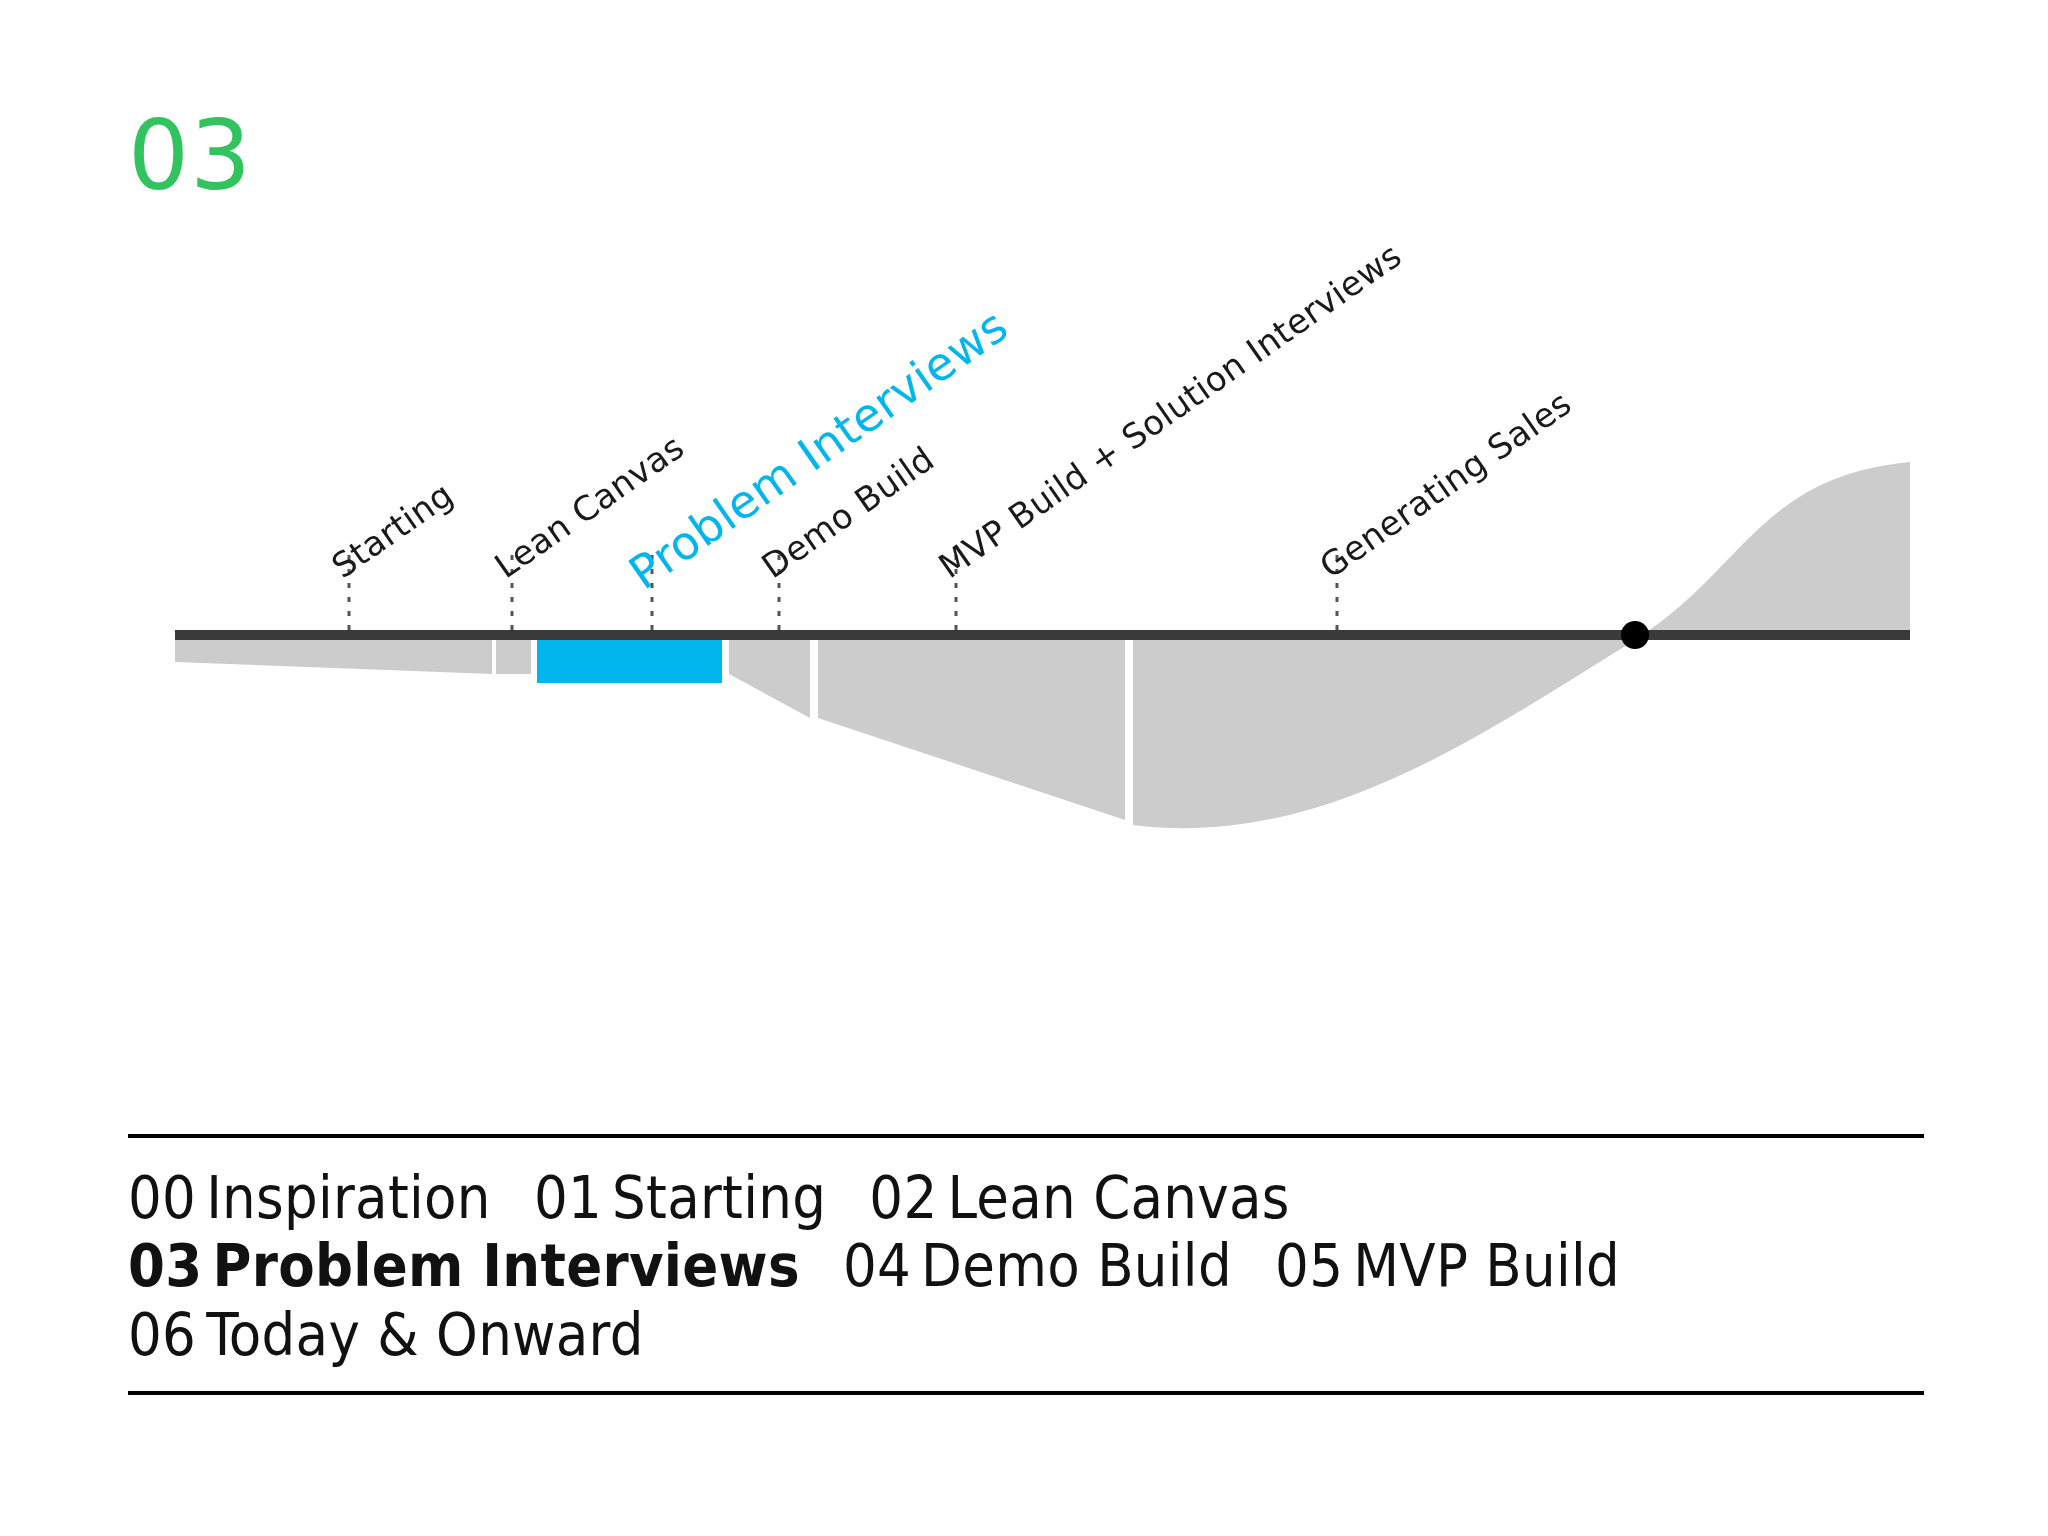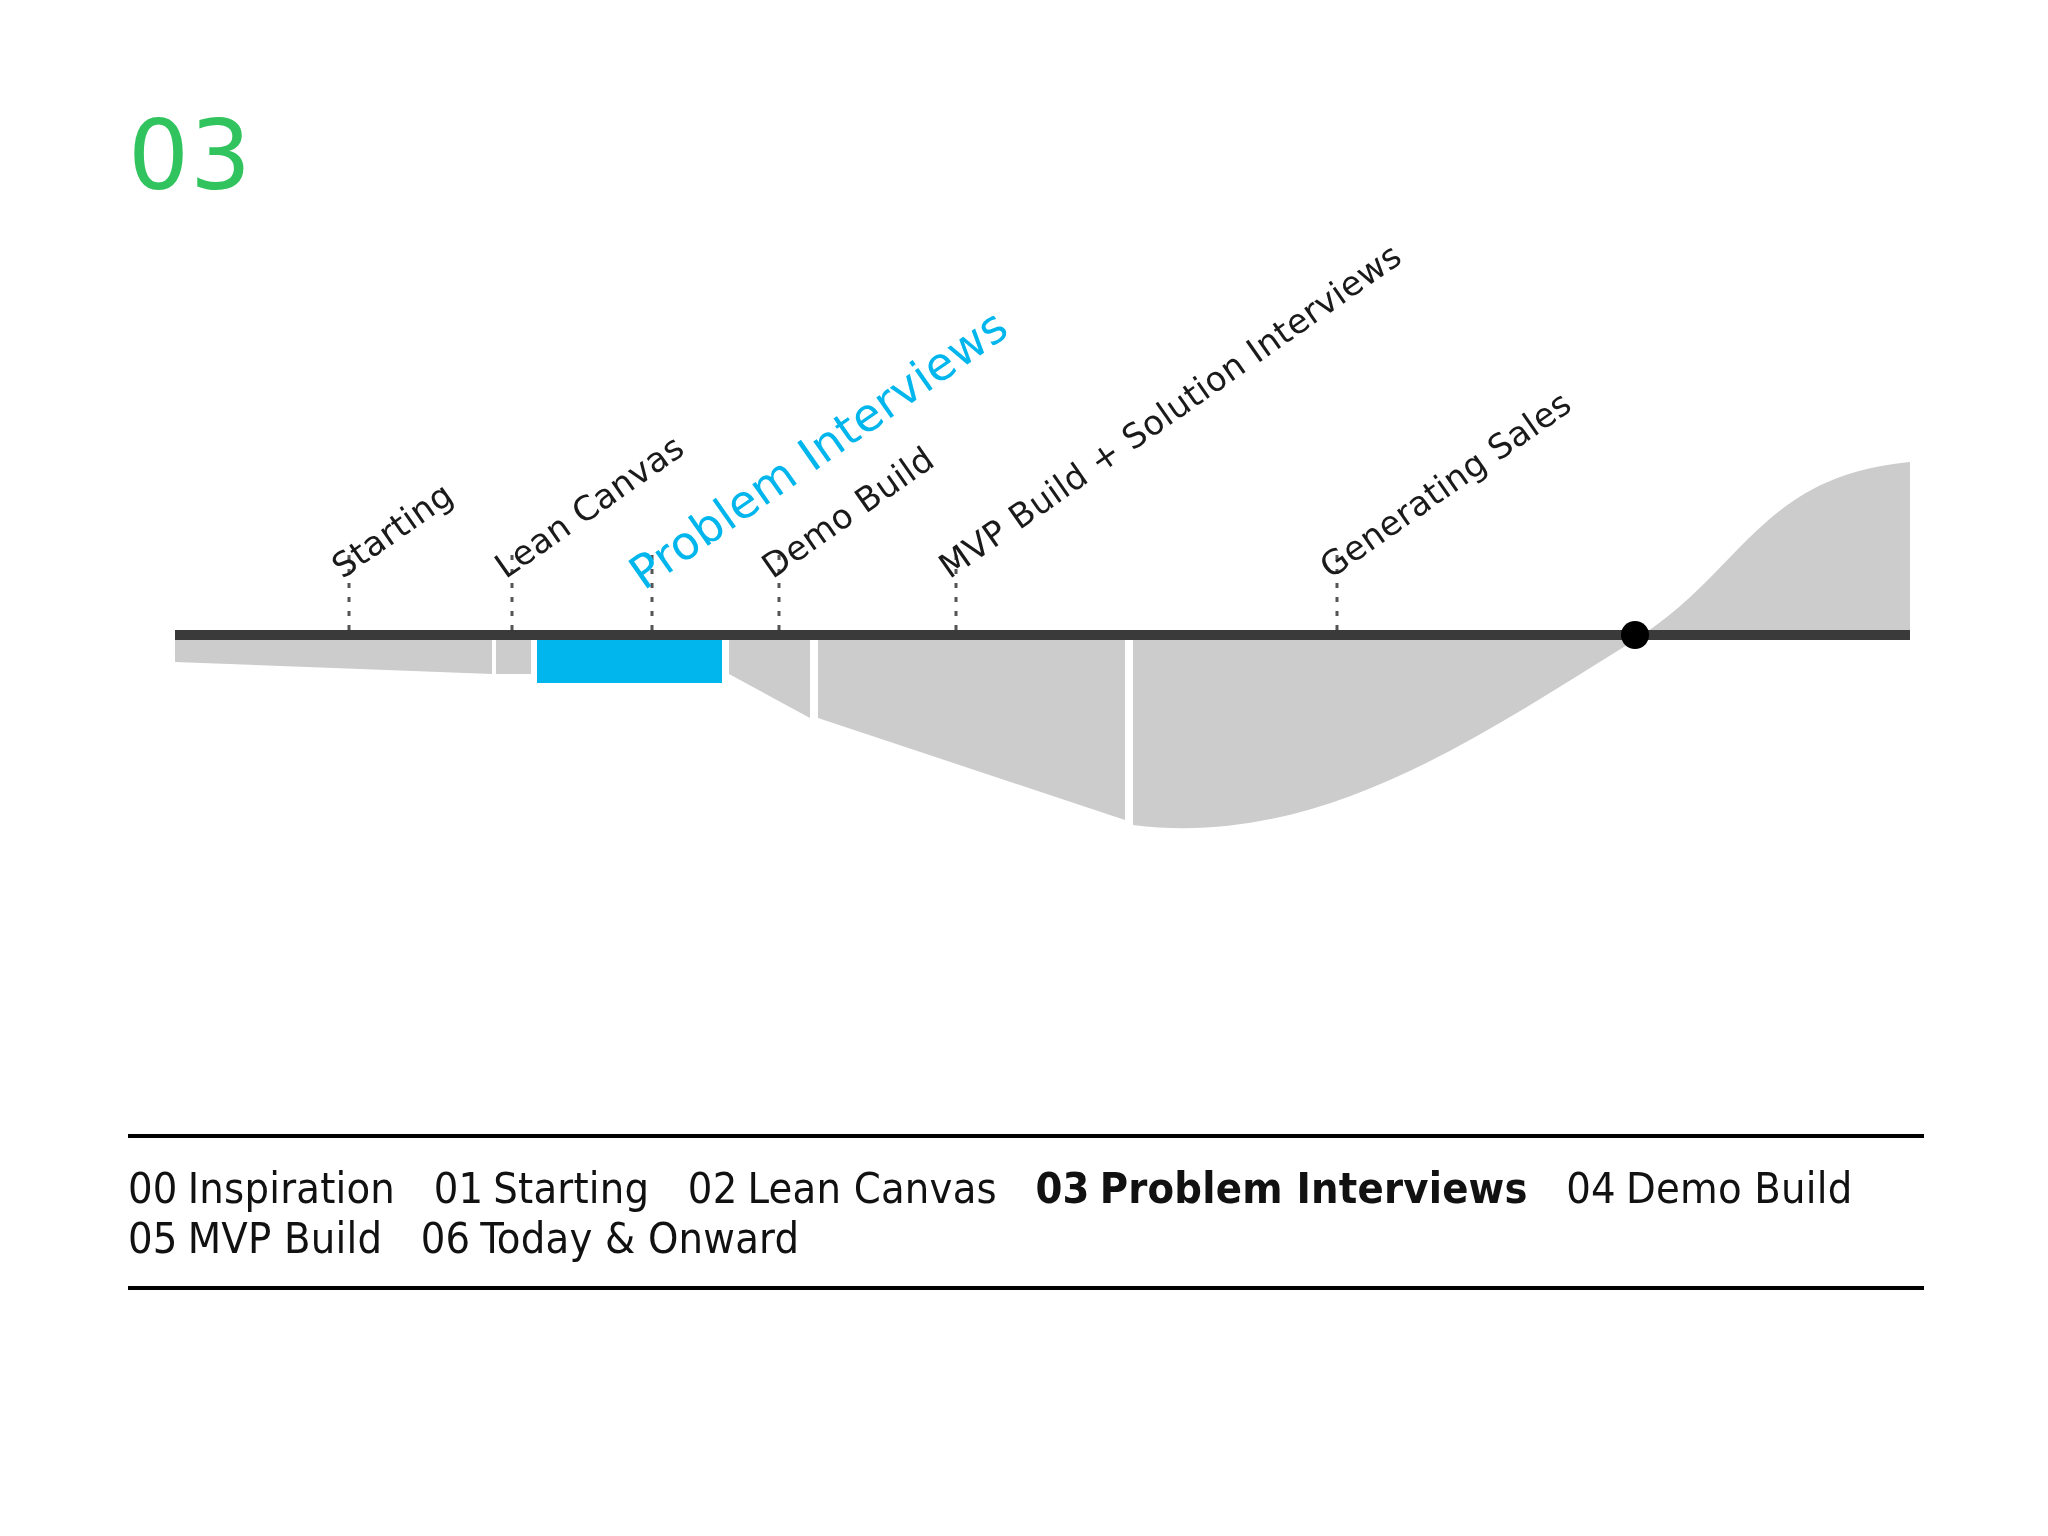--- a/index.html
+++ b/index.html
@@ -69,21 +69,21 @@
   }
   .rule {
     width: 100%;
     height: 4px;
     background: #000000;
   }
   #nav-list {
     padding: 26px 0 22px 0;
     font-family: "DejaVu Sans Condensed", "DejaVu Sans", sans-serif;
     font-stretch: condensed;
-    font-size: 43px;
+    font-size: 59px;
     line-height: 1.16;
     color: #111111;
     letter-spacing: 0.005em;
     user-select: none;
   }
   .nav-item {
     display: inline;
     margin-right: 26px;
     white-space: nowrap;
   }

